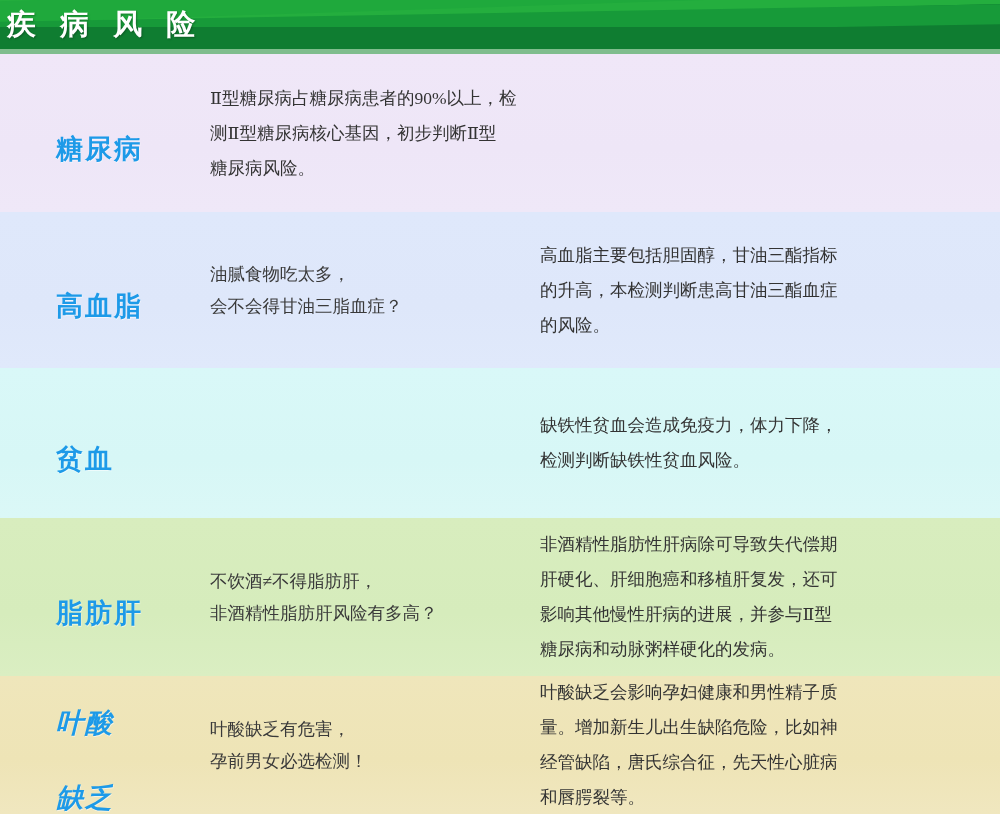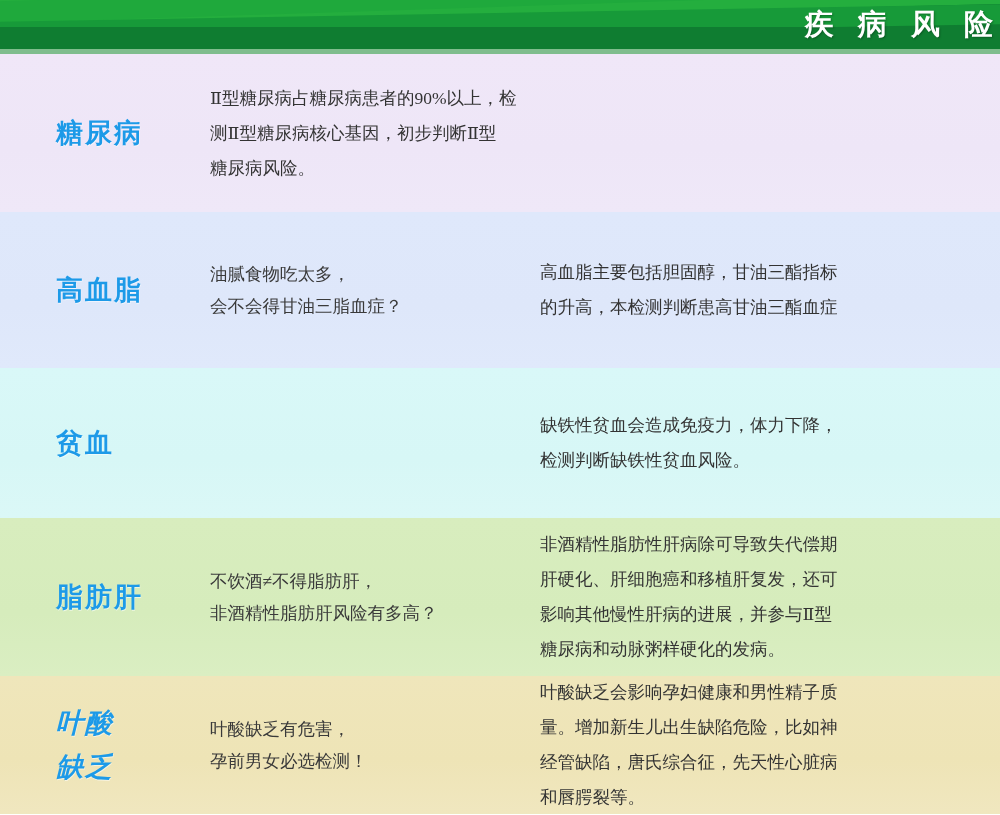--- a/index.html
+++ b/index.html
@@ -71,21 +71,21 @@
     position: absolute;
     left: 0; bottom: 0;
     width: 1000px; height: 5px;
     background: #7fbd8d;
   }
   .header-title {
     position: absolute;
     left: 0; top: 0;
     width: 1000px; height: 42px;
     line-height: 49px;
-    text-align: right;
+    text-align: left;
     color: #ffffff;
     font-family: "DejaVu Sans", "Liberation Sans", sans-serif;
     font-weight: bold;
     font-size: 29px;
     letter-spacing: 7px;
     text-indent: 7px;
     text-shadow: 1px 1px 2px rgba(0,0,0,0.28);
     z-index: 5;
   }
 
@@ -109,21 +109,21 @@
     padding-left: 56px;
     padding-right: 6px;
     color: #1d9ae8;
     font-family: "DejaVu Sans", "Liberation Sans", sans-serif;
     font-weight: bold;
     font-size: 27px;
     line-height: 38px;
     letter-spacing: 2px;
     text-shadow: 0.6px 0.6px 0 rgba(255,255,255,0.55);
   }
-  .row .cell-name .nm-line { display: block; white-space: nowrap; }
+  .row .cell-name .nm-line { display: block; white-space: nowrap; margin-top: 31px; }
 
   .row .cell-question {
     box-sizing: border-box;
     width: 330px;
     flex: 0 0 330px;
     padding-right: 14px;
     color: #3a3a3a;
     font-size: 17.5px;
     line-height: 32px;
   }
@@ -180,20 +180,21 @@
       <div class="cell-name">
         <span class="nm-line">高血脂</span>
       </div>
       <div class="cell-question">
         <span class="q-line">油腻食物吃太多，</span>
         <span class="q-line">会不会得甘油三脂血症？</span>
       </div>
       <div class="cell-desc">
         <span class="d-line">高血脂主要包括胆固醇，甘油三酯指标</span>
         <span class="d-line">的升高，本检测判断患高甘油三酯血症</span>
+        <span class="d-line">的风险。</span>
       </div>
     </div>
 
     <div class="row row-3">
       <div class="cell-name">
         <span class="nm-line">贫血</span>
       </div>
       <div class="cell-question">
       </div>
       <div class="cell-desc">

